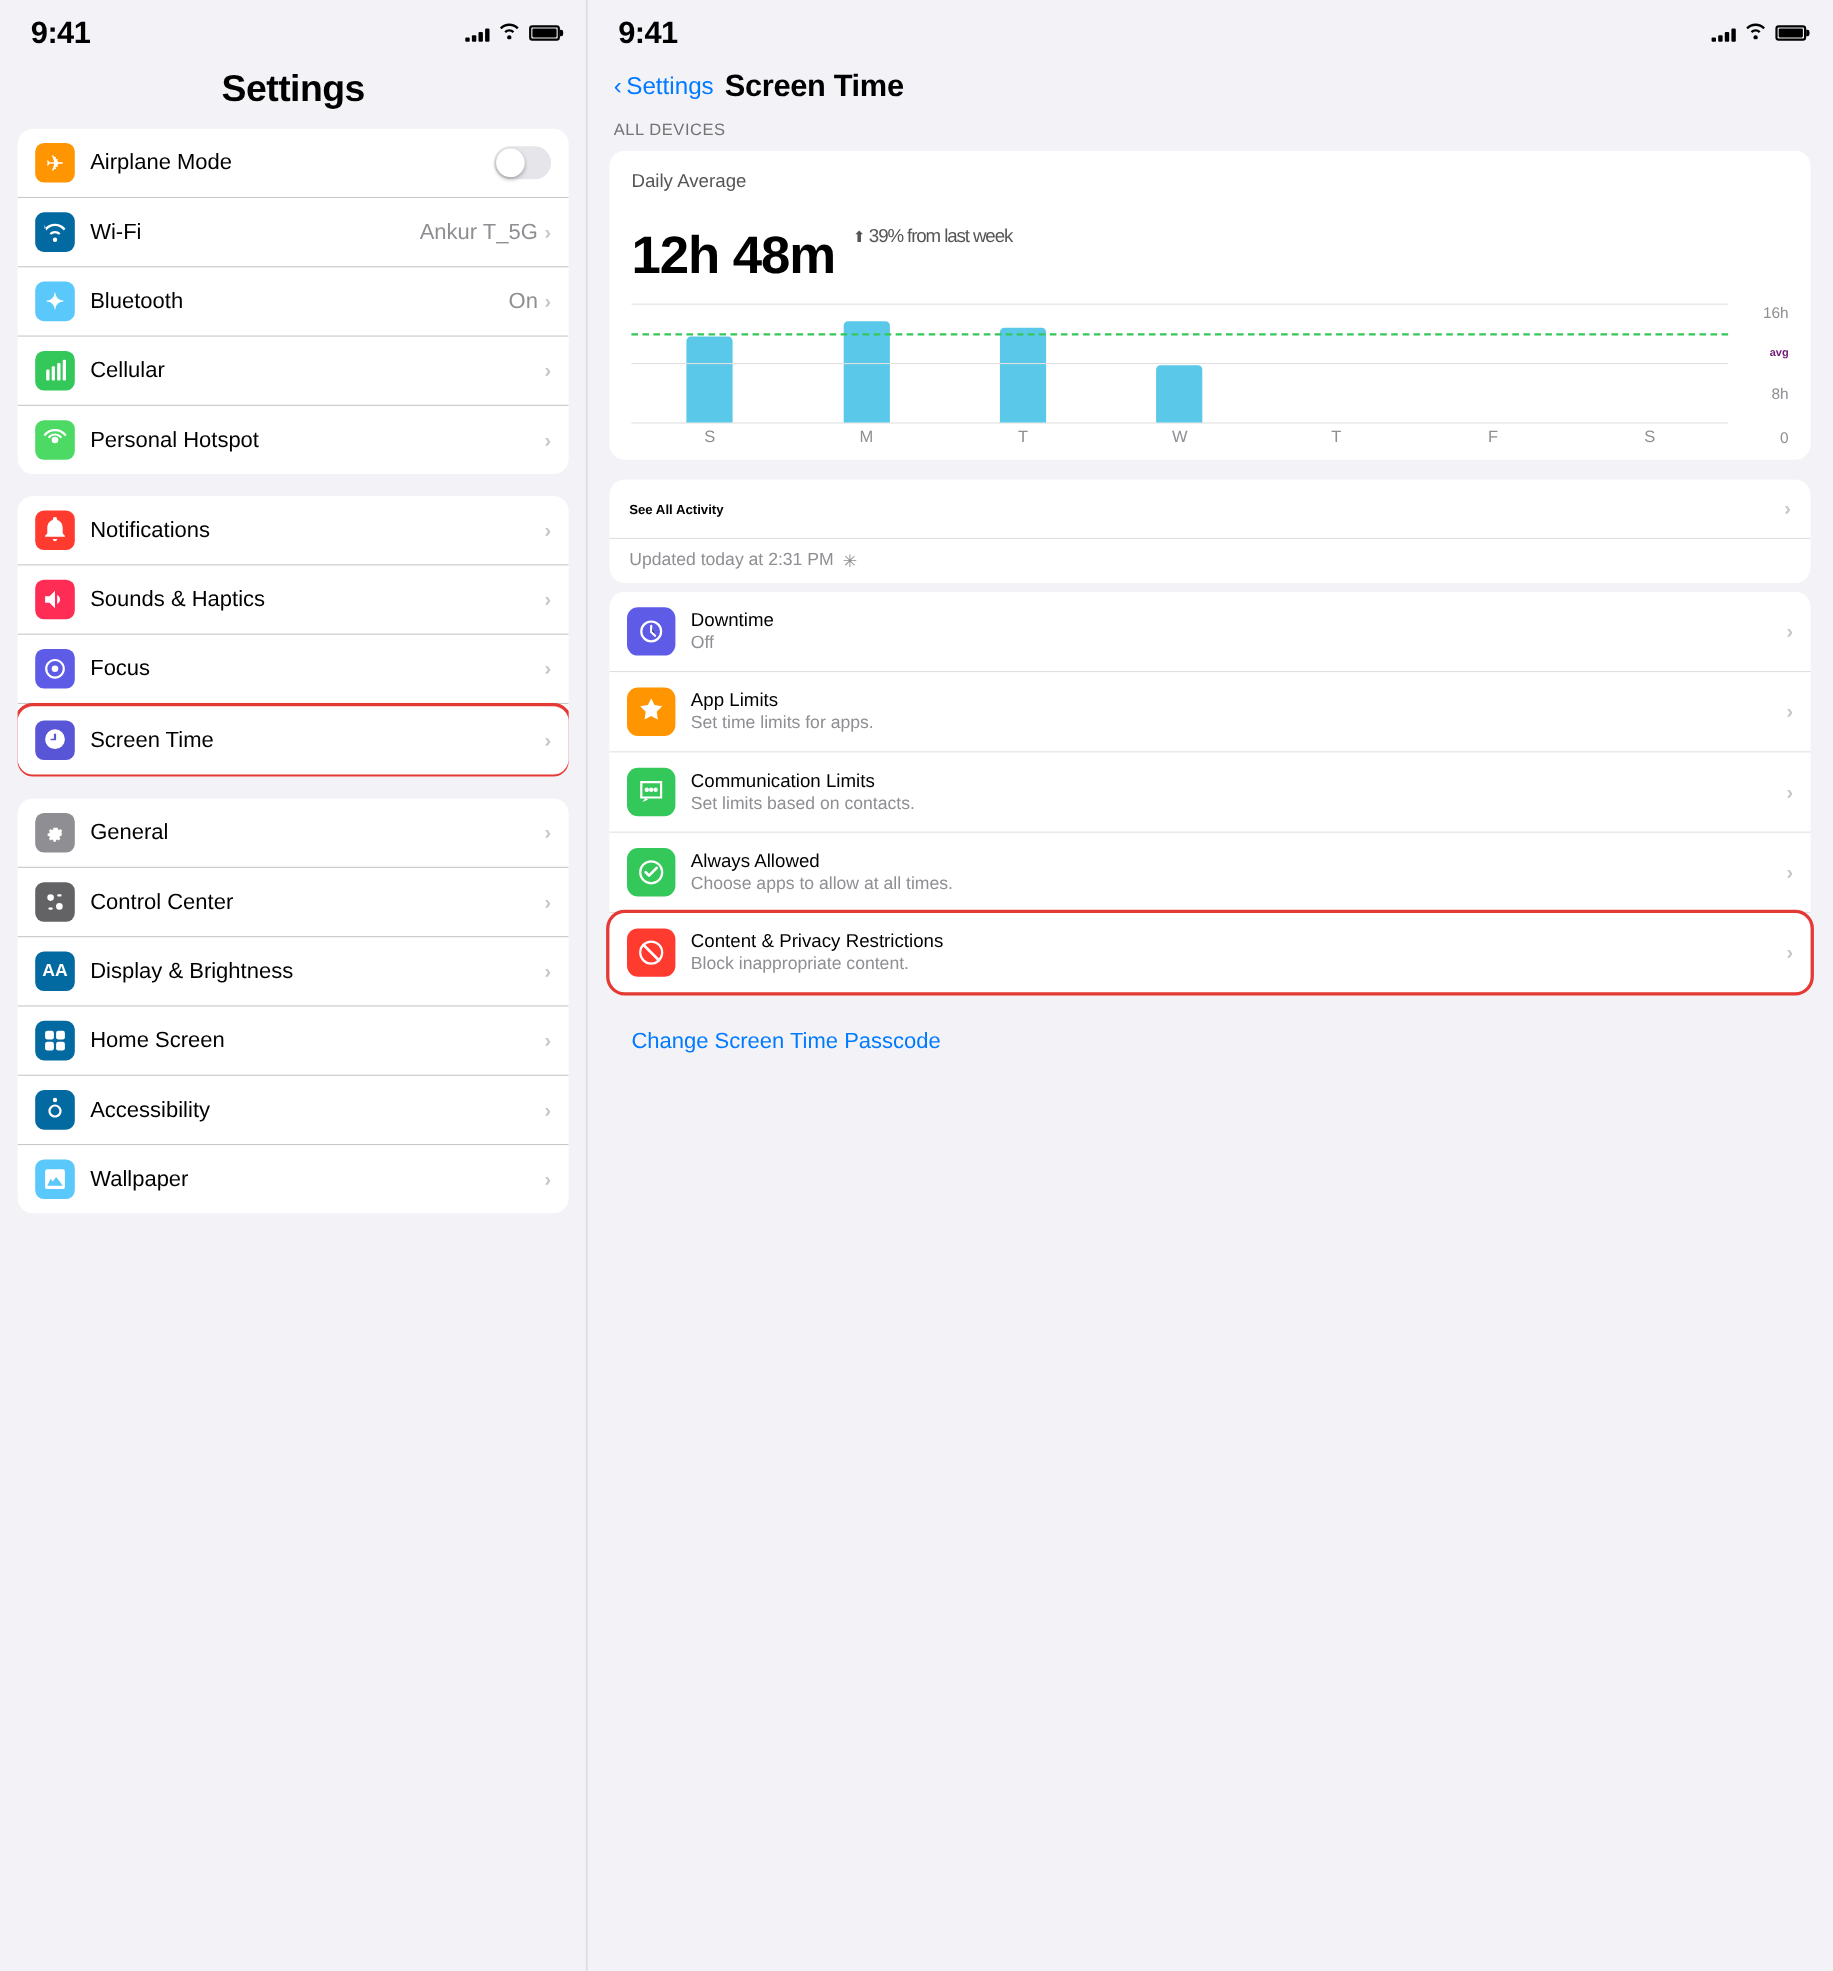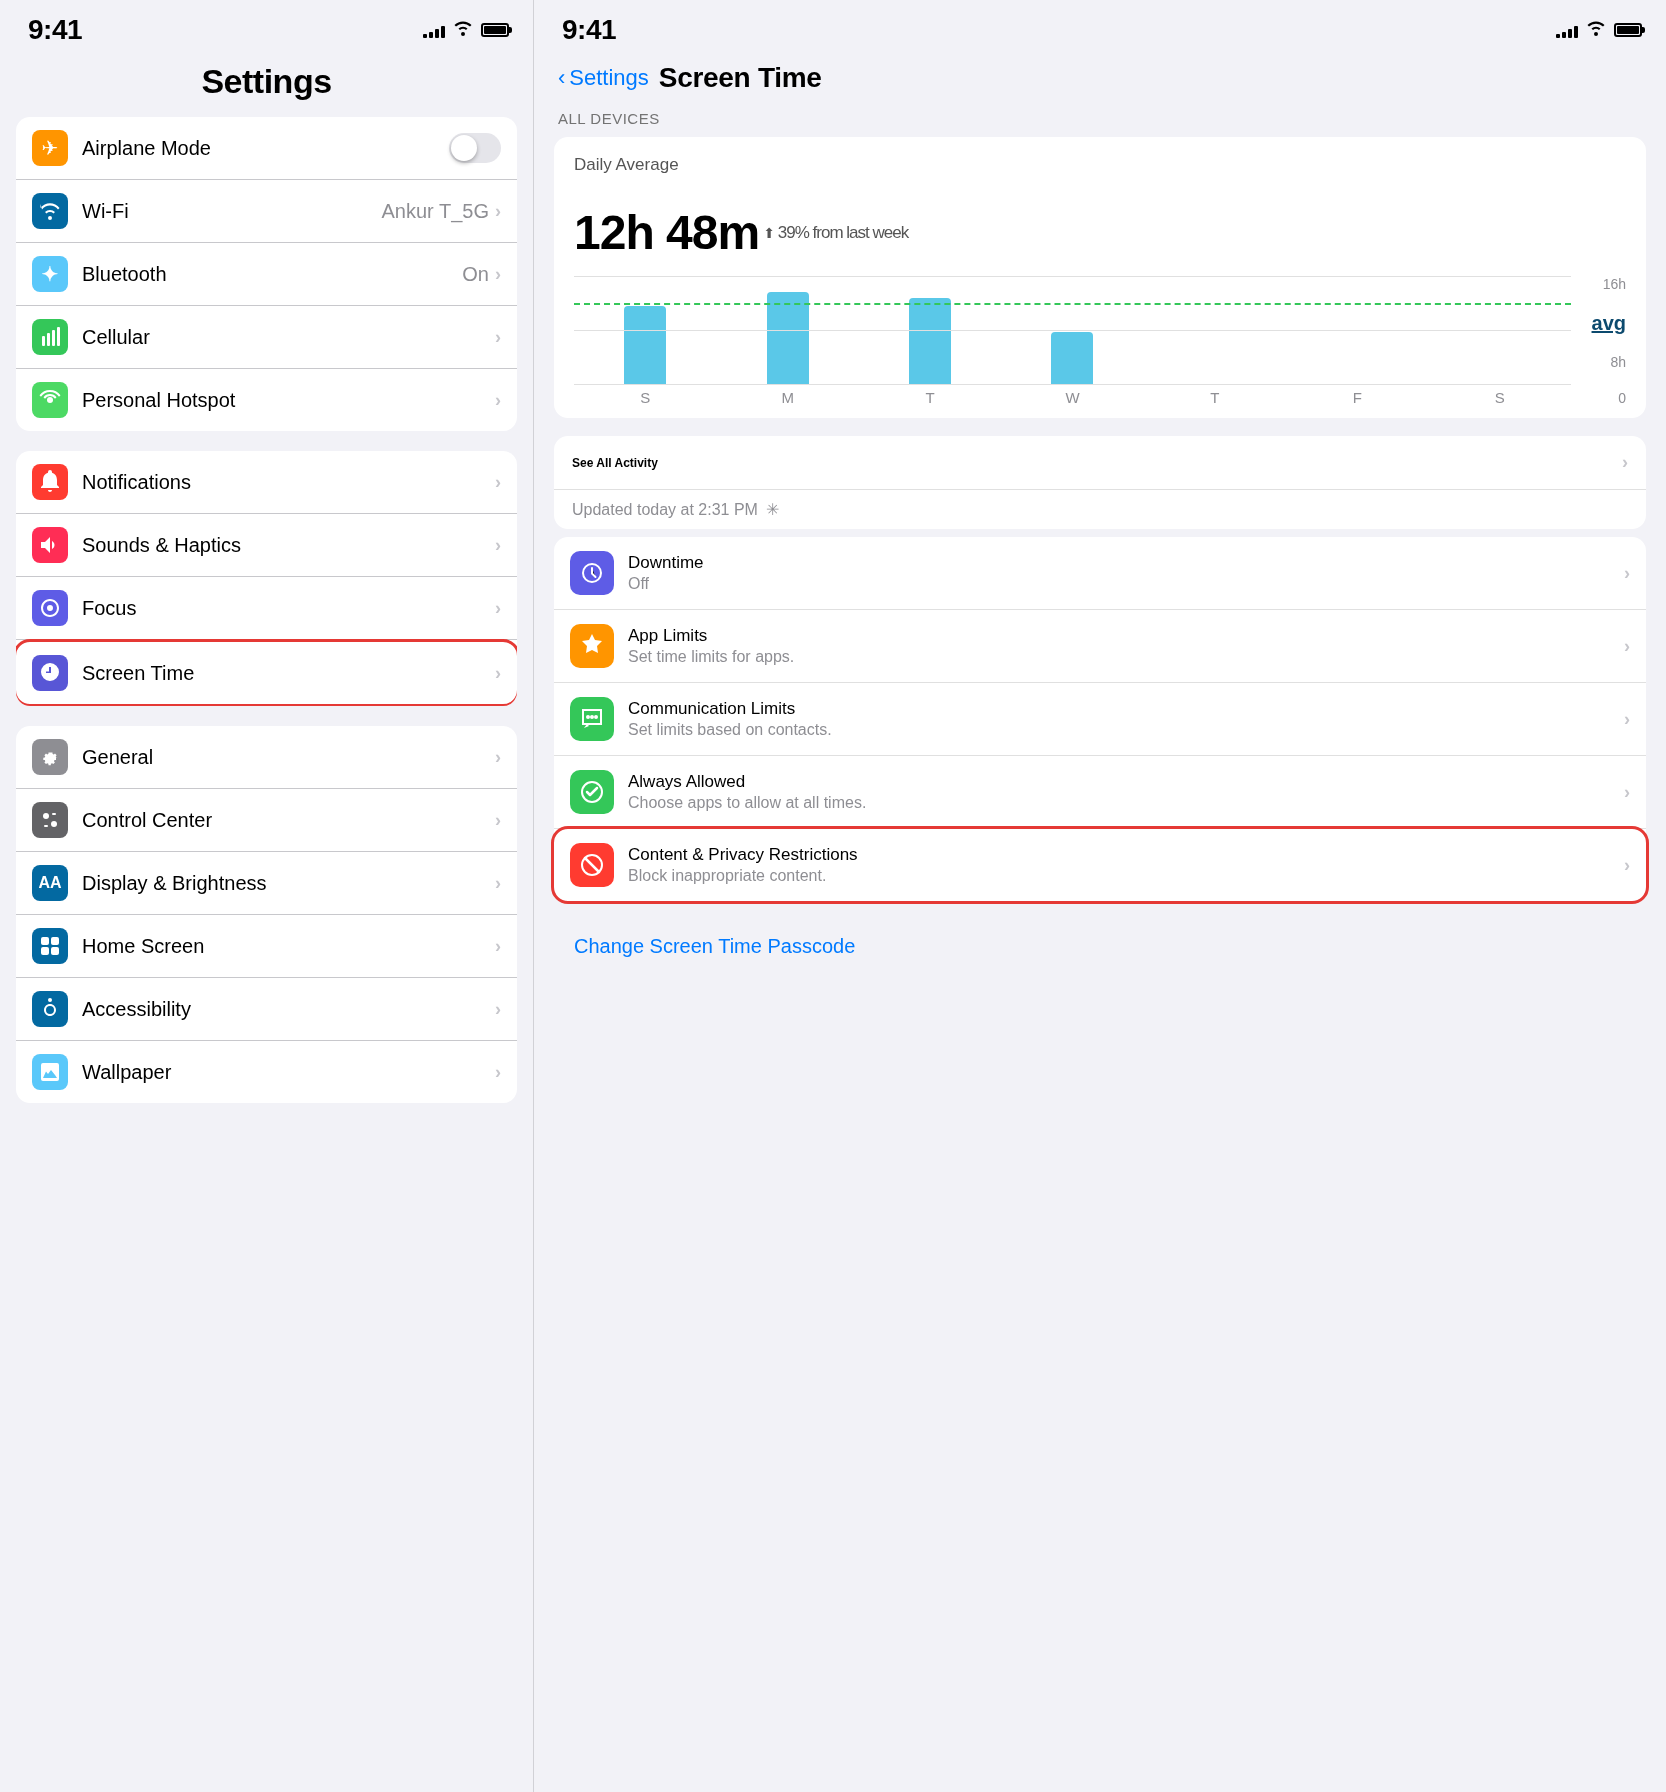--- a/index.html
+++ b/index.html
@@ -236,22 +236,22 @@
       font-size: 17px;
       color: #555;
       margin-bottom: 4px;
     }
     .daily-avg-time {
       font-size: 48px;
       font-weight: 700;
       letter-spacing: -1px;
       color: #000;
       display: flex;
-      align-items: center;
-      gap: 4px;
+      align-items: flex-start;
+      gap: 16px;
       flex-wrap: wrap;
       margin-top: 30px;
     }
     .percent-badge {
       display: flex;
       align-items: center;
       gap: 4px;
       font-size: 17px;
       font-weight: 400;
       color: #555;
@@ -319,24 +319,23 @@
       align-items: flex-end;
       padding-left: 8px;
       height: 100%;
       width: 55px;
     }
     .y-label {
       font-size: 14px;
       color: #8e8e93;
     }
     .avg-label-text {
-      font-size: 20px;
-      color: #0c4a6e;
+      font-size: 10px;
+      color: #701a75;
       font-weight: 600;
-      text-decoration: underline;
     }
     .grid-lines {
       position: absolute;
       left: 0; right: 0; top: 0; bottom: 0;
       pointer-events: none;
     }
     .grid-line {
       position: absolute;
       left: 0; right: 0;
       border-top: 0.5px solid #e0e0e0;

